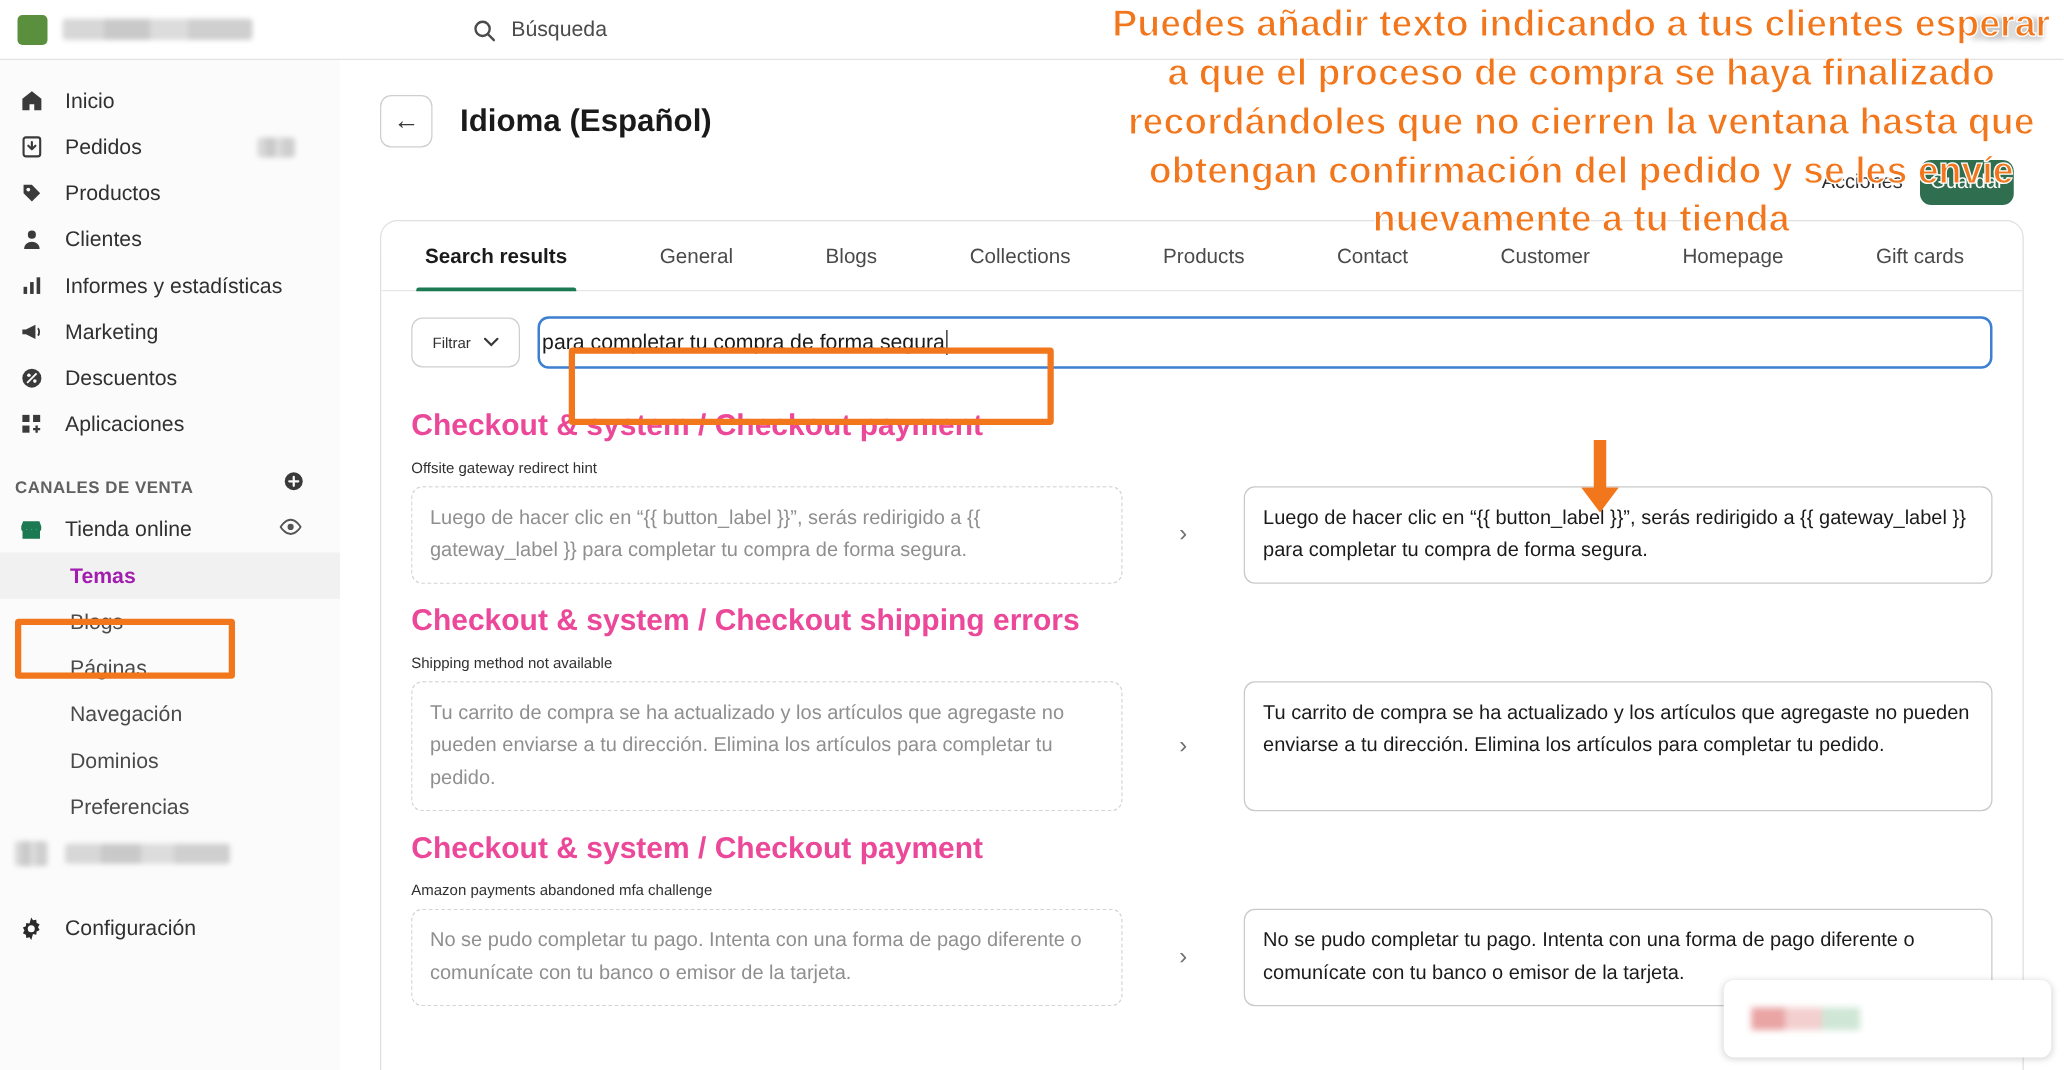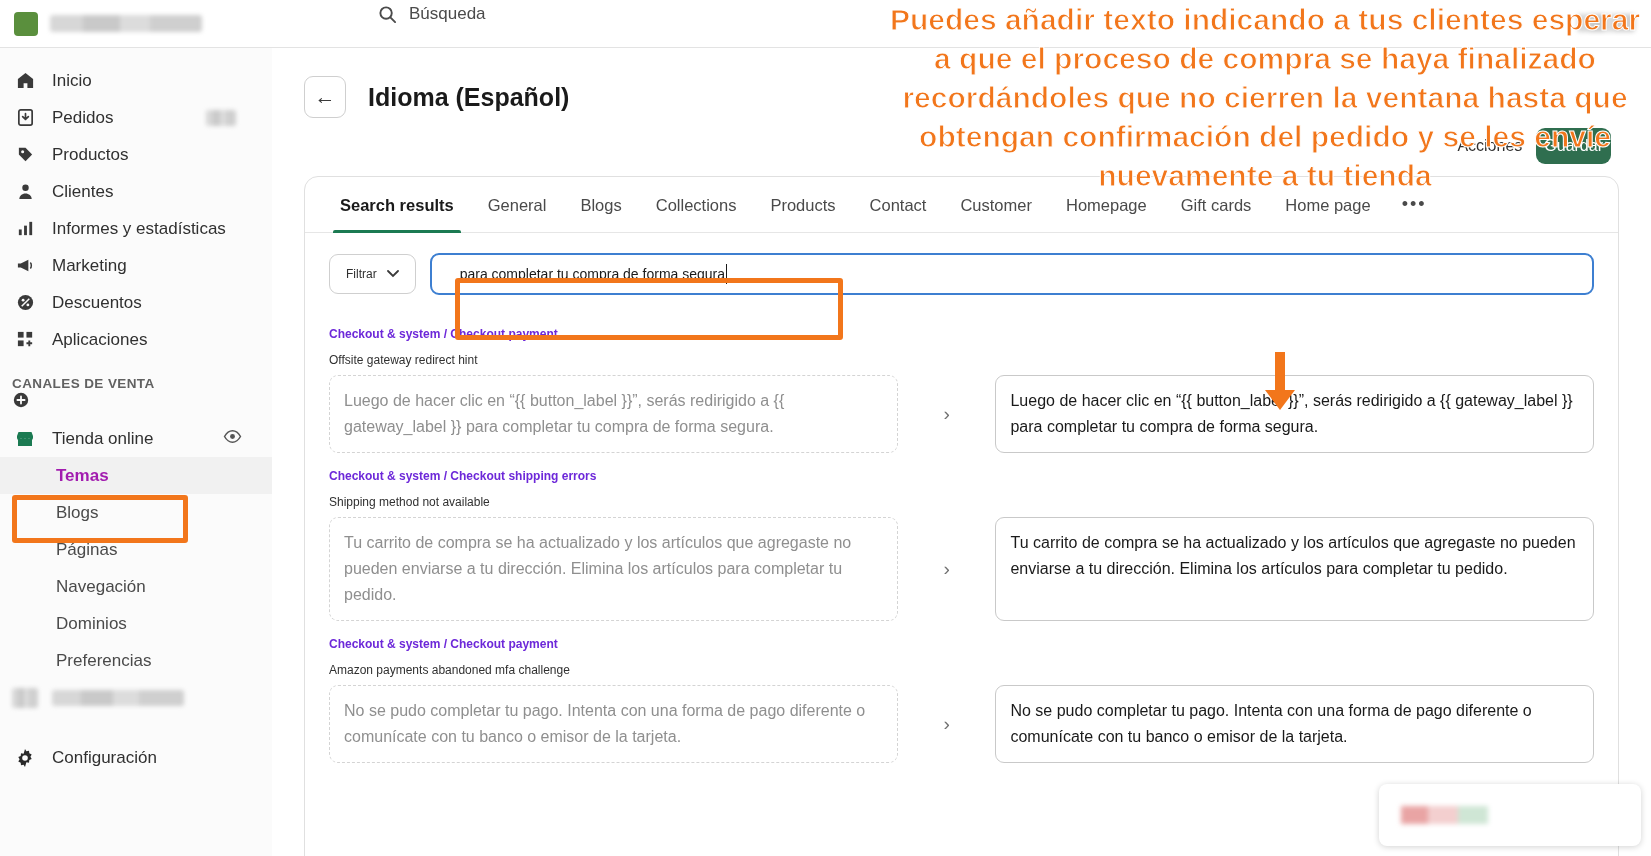--- a/index.html
+++ b/index.html
@@ -29,21 +29,21 @@
     width: 24px; height: 24px; margin-left: 14px;
     background: #5a8f3d; border-radius: 4px;
   }
   .blurred {
     background: linear-gradient(90deg,#d7d7d7 0 22%, #c9c9c9 22% 46%, #dcdcdc 46% 66%, #cfcfcf 66% 100%);
     border-radius: 3px;
     filter: blur(2.2px);
   }
   .topbar-shop { width: 152px; height: 17px; margin-left: 12px; }
   .search-wrap {
-    position: absolute; left: 378px; top: 0;
+    position: absolute; left: 378px; top: 10px;
     width: 640px; height: 28px;
     display: flex; align-items: center;
     font-size: 17px; color: #4b4b4b;
   }
   .search-ic { margin-right: 12px; display:flex; }
   .topbar-right-blur {
     position: absolute; right: 16px; top: 14px; width: 58px; height: 18px;
   }
 
   
@@ -60,25 +60,24 @@
     font-size: 17px; color: #303030;
     position: relative;
   }
   .nav-item .ic {
     width: 26px; height: 22px; margin-right: 14px;
     display: flex; align-items: center; justify-content: center;
     color: #4a4a4a;
   }
   .nav-item .badge-blur { position: absolute; right: 36px; width: 30px; height: 16px; }
   .section-head {
-    display: flex; align-items: flex-start; justify-content: space-between;
+    display: flex; align-items: flex-end; justify-content: space-between;
     padding: 18px 28px 8px 12px;
     font-size: 13.5px; font-weight: 700; letter-spacing: .4px;
     color: #616161;
-    flex-direction: column;
   }
   .plus-ic { color: #4a4a4a; }
   .sub-item {
     display: flex; align-items: center;
     height: 37px; padding-left: 56px;
     font-size: 17px; color: #4a4a4a;
   }
   .sub-item.selected {
     color: #a21caf; font-weight: 600;
     background: #f1f1f1;
@@ -125,20 +124,21 @@
     width: 1315px; height: 700px;
     background: #fff;
     border: 1px solid #e0e0e0; border-radius: 14px;
     box-shadow: 0 1px 0 rgba(0,0,0,.04);
     overflow: hidden;
   }
   .tabs {
     display: flex; align-items: center;
     height: 56px; border-bottom: 1px solid #e6e6e6;
     padding: 0 18px;
+    gap: 40px;
   }
   .tab {
     font-size: 16.5px; color: #4a4a4a;
     padding: 0 17px; height: 56px; line-height: 56px;
     position: relative; white-space: nowrap;
   }
   .tab.active { color: #1a1a1a; font-weight: 600; }
   .tab.active::after {
     content: ""; position: absolute; left: 10px; right: 10px; bottom: 0;
     height: 3px; background: #1b7a52; border-radius: 2px 2px 0 0;
@@ -152,28 +152,28 @@
   .filter-btn {
     display: flex; align-items: center; gap: 10px;
     height: 40px; padding: 0 16px;
     border: 1px solid #cfcfcf; border-radius: 9px;
     font-size: 12px; color: #303030; background: #fff;
   }
   .search-input {
     flex: 1; height: 42px;
     border: 2px solid #3d7fd1; border-radius: 9px;
     display: flex; align-items: center;
-    padding: 0 28px; font-size: 14px; color: #1a1a1a;
+    padding: 0 2px; font-size: 17px; color: #1a1a1a;
     background: #fff;
   }
   .caret { display:inline-block; width:1px; height:20px; background:#1a1a1a; margin-left:1px; }
 
   .results { padding: 6px 24px 0 24px; }
   .group-title {
-    font-size: 12px; font-weight: 700; color: #6d28d9;
+    font-size: 24px; font-weight: 700; color: #ec4899;
     margin: 16px 0 12px 0;
   }
   .field-label { font-size: 12px; color: #303030; margin-bottom: 8px; }
   .row { display: flex; align-items: stretch; gap: 17px; margin-bottom: 6px; }
   .src-box {
     width: 570px;
     border: 1px dashed #d4d4d4; border-radius: 9px;
     padding: 12px 14px;
     font-size: 16px; line-height: 26px; color: #8f8f8f;
     background: #fff;

